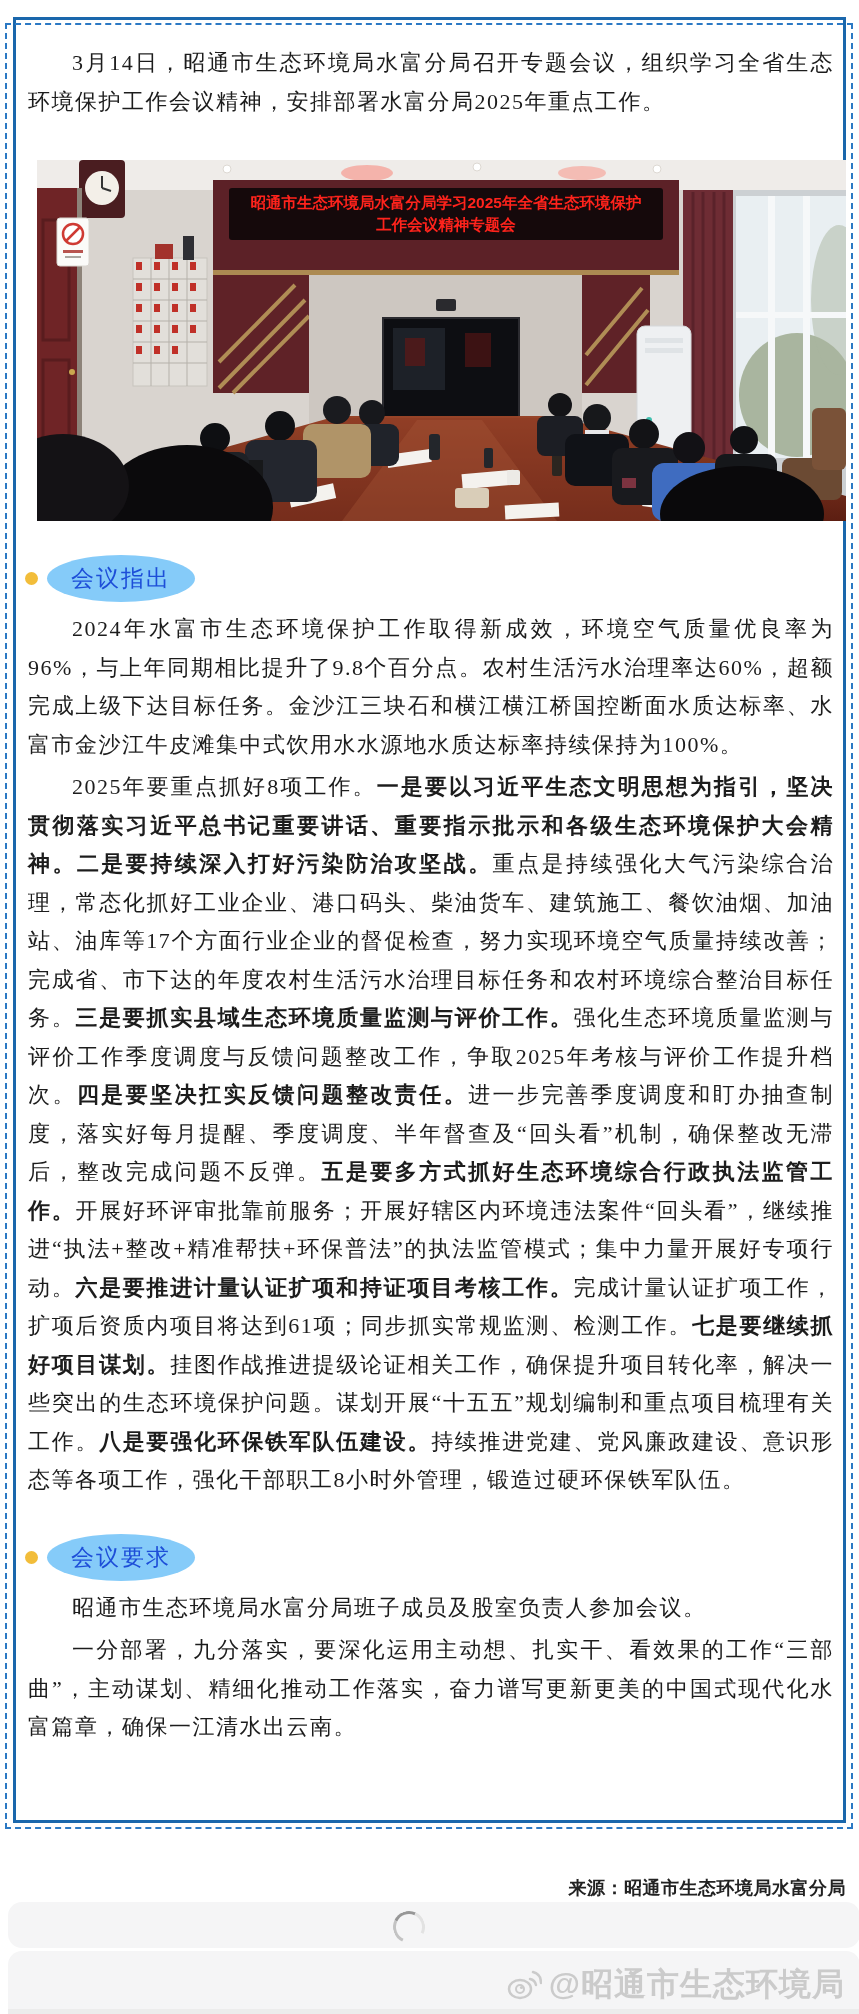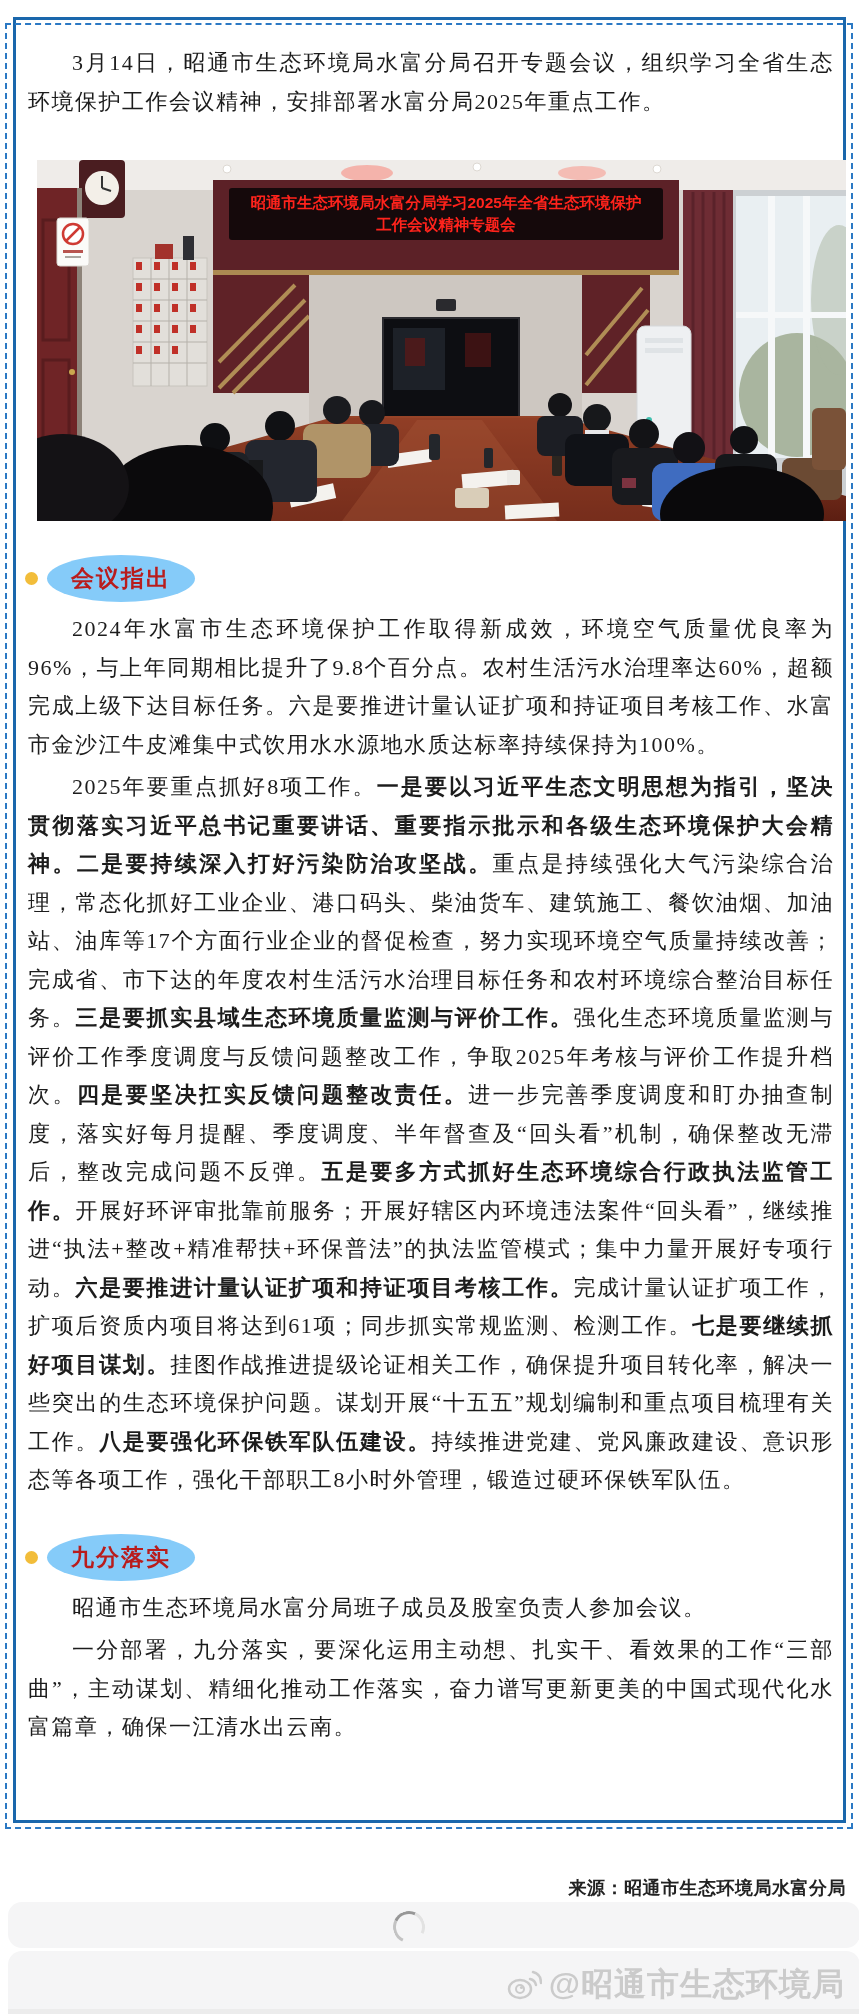--- a/index.html
+++ b/index.html
@@ -11,21 +11,21 @@
   .border-dashed{position:absolute;left:5px;top:23px;width:844px;height:1802px;
                  border:2px dashed #2b79c4;pointer-events:none;}
   .inner{position:absolute;left:28px;top:44px;width:806px;}
   .para{margin:0;font-size:22px;line-height:38.5px;letter-spacing:1.5px;
         text-align:justify;text-indent:2em;}
   .para b{font-weight:700;}
   .photo{margin:39px 0 0 9px;width:809px;height:361px;overflow:hidden;}
   .photo svg{display:block;}
   .section-header{display:flex;align-items:center;margin:34px 0 8px -3px;}
   .dot{width:13px;height:13px;border-radius:50%;background:#f2bd3a;margin-right:9px;flex:0 0 auto;}
-  .pill{font-family:"Liberation Sans",sans-serif;font-weight:700;font-size:23px;color:#b91c1c;
+  .pill{font-family:"Liberation Sans",sans-serif;font-weight:400;font-size:23px;color:#1d4ed8;
         background:#85cbf9;padding:8px 24px;border-radius:50%;letter-spacing:2px;display:inline-block;}
   .section .para{margin:0 0 4px 0;}
   .source{position:absolute;top:1876px;right:13px;font-family:Liberation Sans, sans-serif;
           font-size:18px;font-weight:700;color:#222;letter-spacing:.5px;}
   .fp{position:absolute;left:8px;width:852px;background:#f5f5f6;}
   .fp1{top:1902px;height:46px;border-radius:14px;}
   .fp2{top:1951px;height:63px;border-radius:14px 14px 0 0;}
   .fstrip{position:absolute;left:8px;top:2009px;width:852px;height:5px;background:#ececec;}
   .spinner{position:absolute;left:393px;top:1911px;width:26px;height:26px;border-radius:50%;
            border:3px solid #e2e2e2;border-top-color:#979797;border-left-color:#c3c3c3;
@@ -197,29 +197,29 @@
         </g>
       </svg>
     </div>
 
     <div id="sections">
         <div class="section">
           <div class="section-header">
             <span class="dot"></span>
             <span class="pill">会议指出</span>
           </div>
-          <p class="para"><span>2024年水富市生态环境保护工作取得新成效，环境空气质量优良率为96%，与上年同期相比提升了9.8个百分点。农村生活污水治理率达60%，超额完成上级下达目标任务。六是要推进计量认证扩项和持证项目考核工作、水富市金沙江牛皮滩集中式饮用水水源地水质达标率持续保持为100%。</span></p>
+          <p class="para"><span>2024年水富市生态环境保护工作取得新成效，环境空气质量优良率为96%，与上年同期相比提升了9.8个百分点。农村生活污水治理率达60%，超额完成上级下达目标任务。金沙江三块石和横江横江桥国控断面水质达标率、水富市金沙江牛皮滩集中式饮用水水源地水质达标率持续保持为100%。</span></p>
         </div>
         <div class="section">
           <p class="para"><span>2025年要重点抓好8项工作。</span><b>一是要以习近平生态文明思想为指引，坚决贯彻落实习近平总书记重要讲话、重要指示批示和各级生态环境保护大会精神。</b><b>二是要持续深入打好污染防治攻坚战。</b><span>重点是持续强化大气污染综合治理，常态化抓好工业企业、港口码头、柴油货车、建筑施工、餐饮油烟、加油站、油库等17个方面行业企业的督促检查，努力实现环境空气质量持续改善；完成省、市下达的年度农村生活污水治理目标任务和农村环境综合整治目标任务。</span><b>三是要抓实县域生态环境质量监测与评价工作。</b><span>强化生态环境质量监测与评价工作季度调度与反馈问题整改工作，争取2025年考核与评价工作提升档次。</span><b>四是要坚决扛实反馈问题整改责任。</b><span>进一步完善季度调度和盯办抽查制度，落实好每月提醒、季度调度、半年督查及“回头看”机制，确保整改无滞后，整改完成问题不反弹。</span><b>五是要多方式抓好生态环境综合行政执法监管工作。</b><span>开展好环评审批靠前服务；开展好辖区内环境违法案件“回头看”，继续推进“执法+整改+精准帮扶+环保普法”的执法监管模式；集中力量开展好专项行动。</span><b>六是要推进计量认证扩项和持证项目考核工作。</b><span>完成计量认证扩项工作，扩项后资质内项目将达到61项；同步抓实常规监测、检测工作。</span><b>七是要继续抓好项目谋划。</b><span>挂图作战推进提级论证相关工作，确保提升项目转化率，解决一些突出的生态环境保护问题。谋划开展“十五五”规划编制和重点项目梳理有关工作。</span><b>八是要强化环保铁军队伍建设。</b><span>持续推进党建、党风廉政建设、意识形态等各项工作，强化干部职工8小时外管理，锻造过硬环保铁军队伍。</span></p>
         </div>
         <div class="section">
           <div class="section-header">
             <span class="dot"></span>
-            <span class="pill">九分落实</span>
+            <span class="pill">会议要求</span>
           </div>
           <p class="para"><span>昭通市生态环境局水富分局班子成员及股室负责人参加会议。</span></p>
           <p class="para"><span>一分部署，九分落实，要深化运用主动想、扎实干、看效果的工作“三部曲”，主动谋划、精细化推动工作落实，奋力谱写更新更美的中国式现代化水富篇章，确保一江清水出云南。</span></p>
         </div>
       </div>
   </div>
 
   <div class="source">来源：昭通市生态环境局水富分局</div>
 
   <div class="fp fp1"></div>

